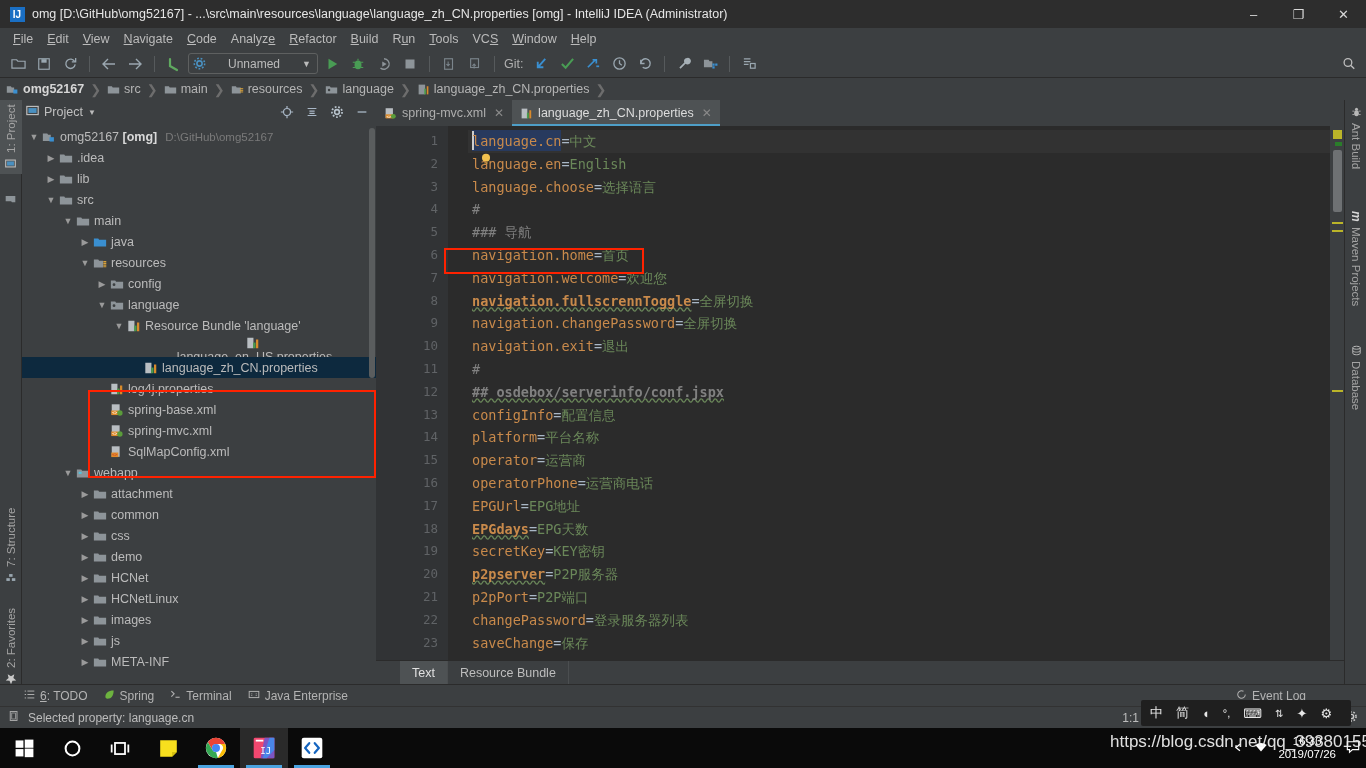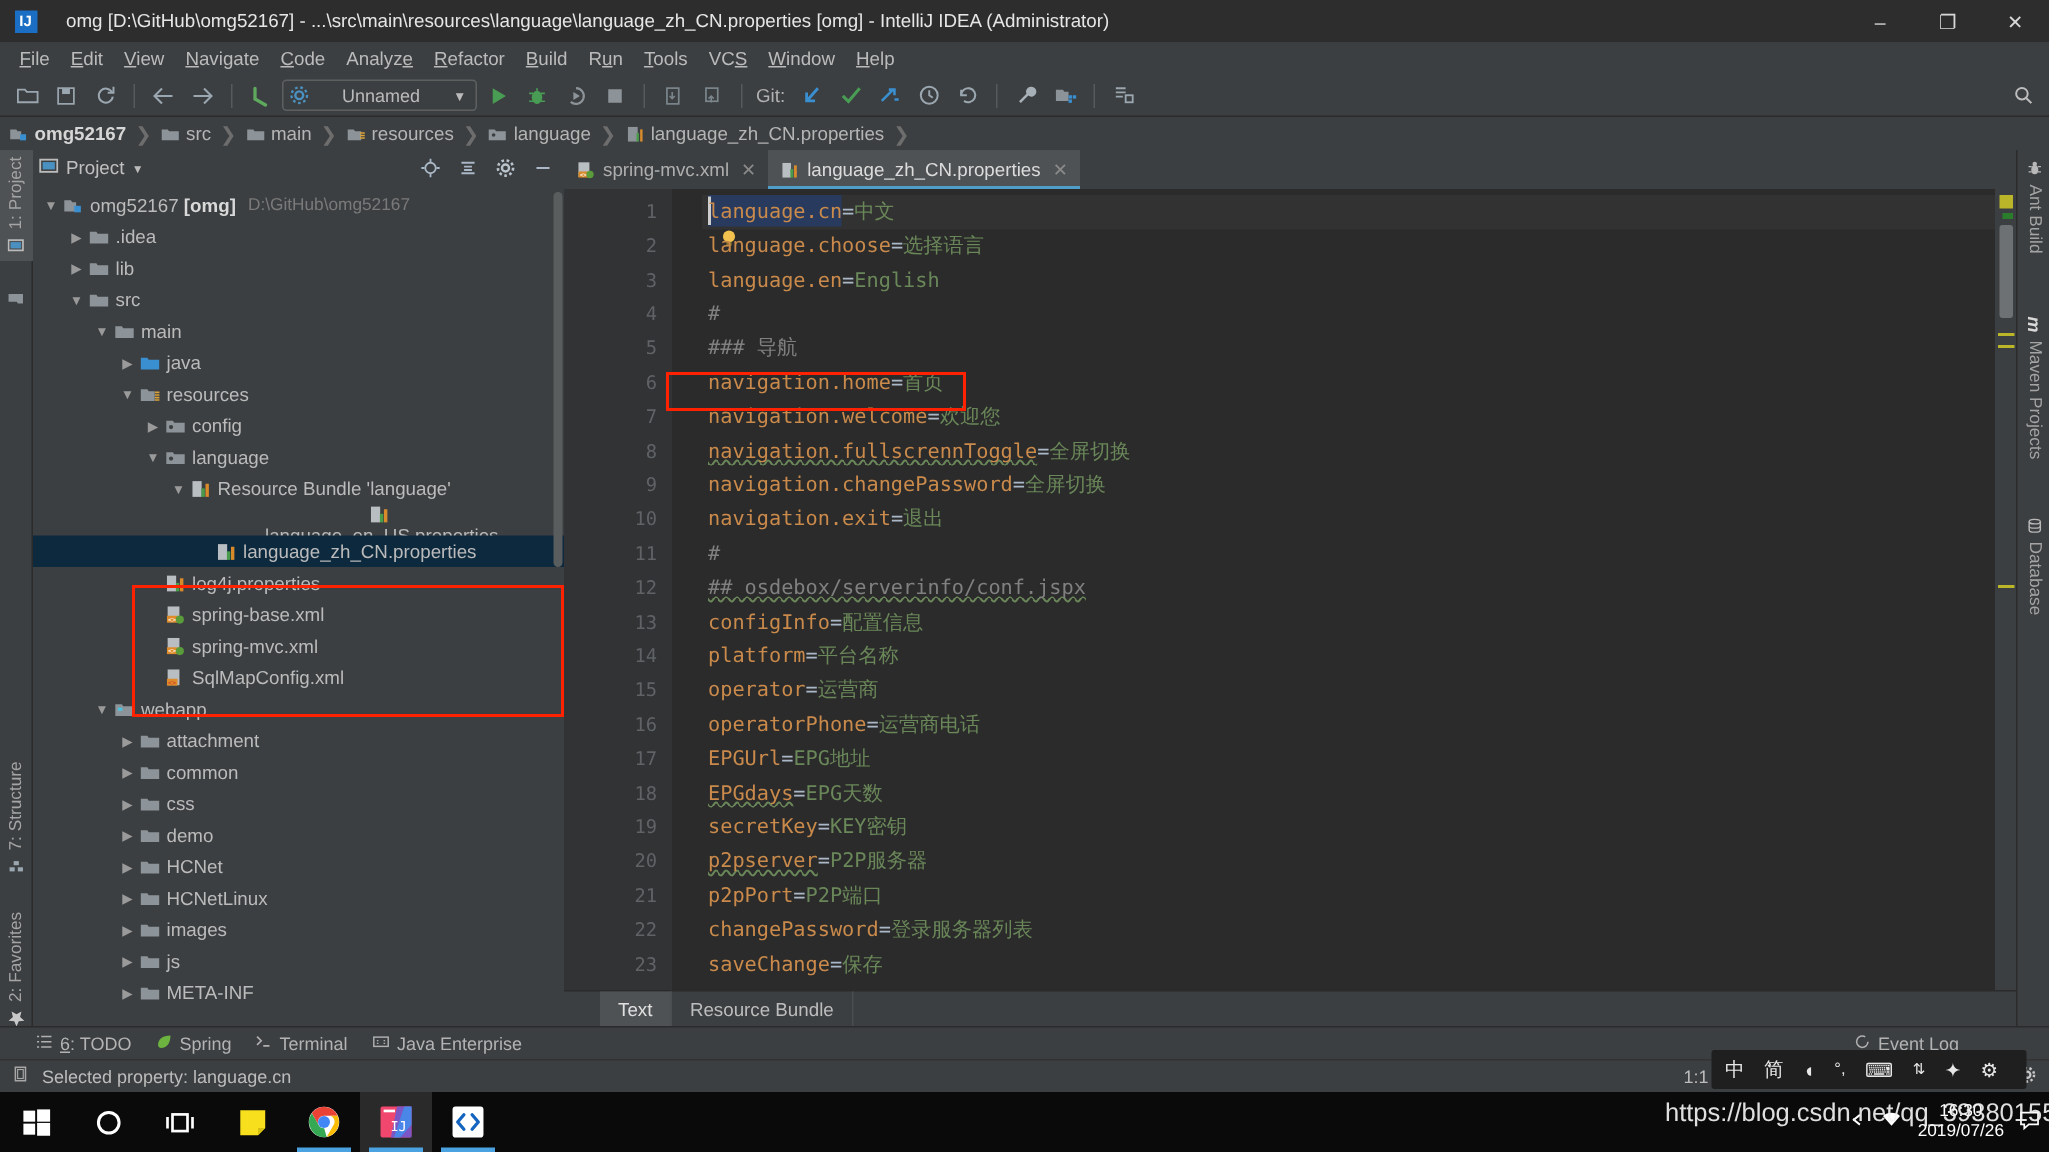--- a/index.html
+++ b/index.html
@@ -6,21 +6,21 @@
   html,body { width:1366px; height:768px; overflow:hidden; background:#3c3f41;
     font-family:"Liberation Sans", sans-serif; }
   body { position:relative; }
 
   
   #titlebar { height:28px; background:#2d2d2d; display:flex; align-items:center;
     color:#e6e6e6; font-size:12.5px; }
   #tb-icon { width:22px; height:18px; margin-left:6px; display:flex; align-items:center; justify-content:center; }
   #tb-icon .ijsq { width:15px;height:15px;background:#1a6fc4;color:#fff;font-size:10px;
     font-weight:bold;display:flex;align-items:center;justify-content:center;font-family:"Liberation Sans",sans-serif;}
-  #tb-title { margin-left:16px; white-space:nowrap; }
+  #tb-title { margin-left:4px; white-space:nowrap; }
   #tb-btns { margin-left:auto; display:flex; height:28px; }
   .tb-btn { width:45px; display:flex; align-items:center; justify-content:center; color:#d8d8d8; font-size:13px;}
 
   
   #menubar { height:22px; background:#3c3f41; display:flex; align-items:center;
     padding-left:6px; color:#bbbbbb; font-size:12.5px; }
   .menu-item { padding:2px 7px; }
   .menu-item u { text-decoration:underline; }
 
   
@@ -84,21 +84,21 @@
   #gutter { width:72px; background:#313335; flex:none; padding-top:4px; position:relative;}
   .lnum { height:22.8px; line-height:22.8px; text-align:right; padding-right:10px;
     color:#606366; font-size:12.5px; font-family:"DejaVu Sans Mono", monospace;}
   #codearea { flex:1; padding-top:4px; position:relative; overflow:hidden;margin-left:20px;}
   .cline { height:22.8px; line-height:22.8px; white-space:pre; font-size:13.5px;
     font-family:"DejaVu Sans Mono", monospace; padding-left:4px; position:relative;}
   .k { color:#c98a4b; }
   .eq { color:#a9b7c6; }
   .v { color:#6a8759; }
   .cm { color:#808080; }
-  .sq { text-decoration: underline wavy #6a8759; text-decoration-skip-ink:none;}
+  .sq { text-decoration: underline wavy #6a8759; text-decoration-skip-ink:none;font-weight:bold;}
   #caretline { position:absolute; left:0; top:4px; height:22.8px; width:100%; background:#323232;}
   #selhl { position:absolute; left:4px; top:4px; height:21px; background:#214283; opacity:.55;}
   #caret { position:absolute; left:4px; top:5px; width:2px; height:19px; background:#cdcdcd;}
   #bulb { position:absolute; left:11px; top:26px; width:14px; height:14px; }
   #redbox-code { position:absolute; border:2px solid #ff2200; pointer-events:none;}
   
   #markstrip { width:14px; background:#3c3f41; flex:none; position:relative;}
   #markstrip .warnsq{position:absolute;right:2px;top:4px;width:9px;height:9px;background:#bbb529;}
   #markstrip .greensq{position:absolute;right:2px;top:16px;width:7px;height:4px;background:#2a7d2a;}
   #mscroll{position:absolute;right:2px;top:24px;width:9px;height:62px;background:#6e7173;border-radius:2px;}
@@ -756,22 +756,22 @@
         <div id="caretline"></div>
         <div id="selhl" style="width: 89px;"></div>
         <div id="caret"></div>
         <div id="bulb">
           <svg width="14" height="14" viewBox="0 0 16 16">
               <circle cx="8" cy="6.5" r="4.6" fill="#f2c14e"></circle>
               <rect x="6" y="10.5" width="4" height="3" fill="#8a7330"></rect>
             </svg>
         </div>
       <div class="cline"><span class="k">language.cn</span><span class="eq">=</span><span class="v">中文</span></div>
+          <div class="cline"><span class="k">language.en</span><span class="eq">=</span><span class="v">English</span></div>
           <div class="cline"><span class="k">language.choose</span><span class="eq">=</span><span class="v">选择语言</span></div>
-          <div class="cline"><span class="k">language.en</span><span class="eq">=</span><span class="v">English</span></div>
           <div class="cline"><span class="cm">#</span></div>
           <div class="cline"><span class="cm">### 导航</span></div>
           <div class="cline"><span class="k">navigation.home</span><span class="eq">=</span><span class="v">首页</span></div>
           <div class="cline"><span class="k">navigation.welcome</span><span class="eq">=</span><span class="v">欢迎您</span></div>
           <div class="cline"><span class="k sq">navigation.fullscrennToggle</span><span class="eq">=</span><span class="v">全屏切换</span></div>
           <div class="cline"><span class="k">navigation.changePassword</span><span class="eq">=</span><span class="v">全屏切换</span></div>
           <div class="cline"><span class="k">navigation.exit</span><span class="eq">=</span><span class="v">退出</span></div>
           <div class="cline"><span class="cm">#</span></div>
           <div class="cline"><span class="cm sq">## osdebox/serverinfo/conf.jspx</span></div>
           <div class="cline"><span class="k">configInfo</span><span class="eq">=</span><span class="v">配置信息</span></div>

